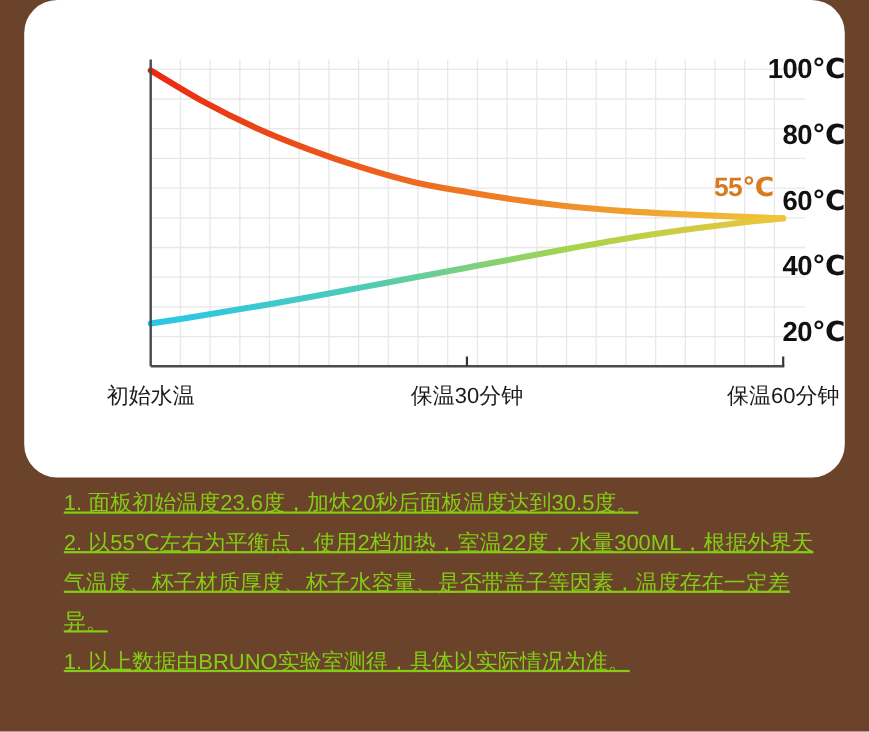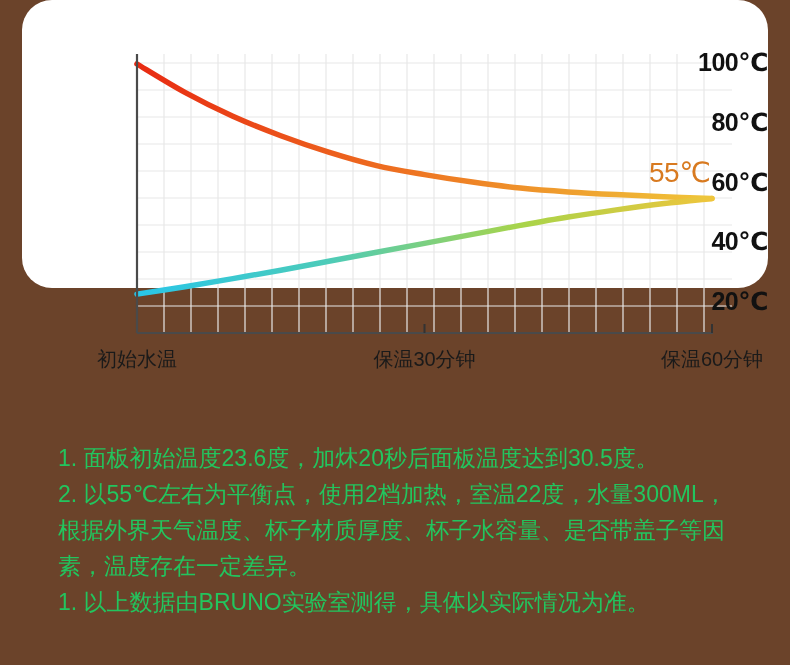--- a/index.html
+++ b/index.html
@@ -14,21 +14,21 @@
     overflow: hidden;
     position: relative;
   }
 
   
   #chart-card {
     position: absolute;
     left: 22px;
     top: 0px;
     width: 746px;
-    height: 288px;
+    height: 434px;
     background: #FFFFFF;
     border-radius: 30px;
     box-sizing: border-box;
   }
 
   #chart-area {
     position: absolute;
     left: 0;
     top: 0;
     width: 746px;
@@ -51,36 +51,37 @@
     position: absolute;
     text-align: center;
     font-size: 20px;
     color: #1A1A1A;
     white-space: nowrap;
     transform: translateX(-50%);
   }
 
   #value-annotation {
     position: absolute;
-    font-size: 28px;
-    font-weight: normal;
+    font-size: 24px;
+    font-weight: bold;
     color: #D87A20;
     white-space: nowrap;
     letter-spacing: -0.5px;
   }
 
   
   #notes {
     position: absolute;
     left: 58px;
     top: 440px;
     width: 690px;
-    color: #22c55e;
-    font-size: 23px;
+    color: #84cc16;
+    font-size: 20px;
     line-height: 36px;
+    text-decoration: underline;
   }
   .note-line {
     white-space: normal;
   }
 </style>
 </head>
 <body>
 
 <div id="chart-card">
   <div id="chart-area">

